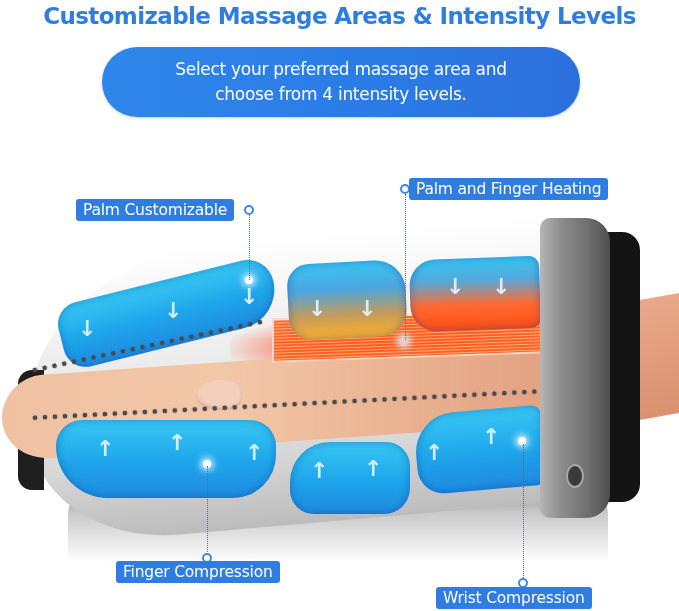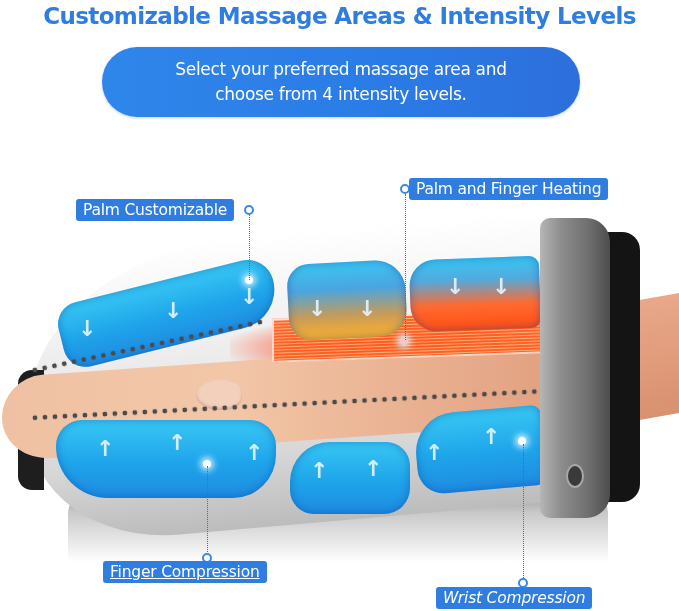--- a/index.html
+++ b/index.html
@@ -157,16 +157,16 @@
 <div class="leader" style="left:207px; top:466px; height:86px;"></div>
 <div class="leader" style="left:523px; top:444px; height:134px;"></div>
 
 <div class="callout" style="left:76px; top:199px;">Palm Customizable</div>
 <div class="ring" style="left:244px; top:205px;"></div>
 
 <div class="ring" style="left:400px; top:184px;"></div>
 <div class="callout" style="left:409px; top:178px;">Palm and Finger Heating</div>
 
 <div class="ring" style="left:202px; top:553px;"></div>
-<div class="callout" style="left:103px; top:561px;text-decoration:underline;">Finger Compression</div>
+<div class="callout" style="left:116px; top:561px;">Finger Compression</div>
 
 <div class="ring" style="left:518px; top:578px;"></div>
-<div class="callout" style="left:436px; top:587px;font-style:italic;">Wrist Compression</div>
+<div class="callout" style="left:436px; top:587px;">Wrist Compression</div>
 
 </body></html>

